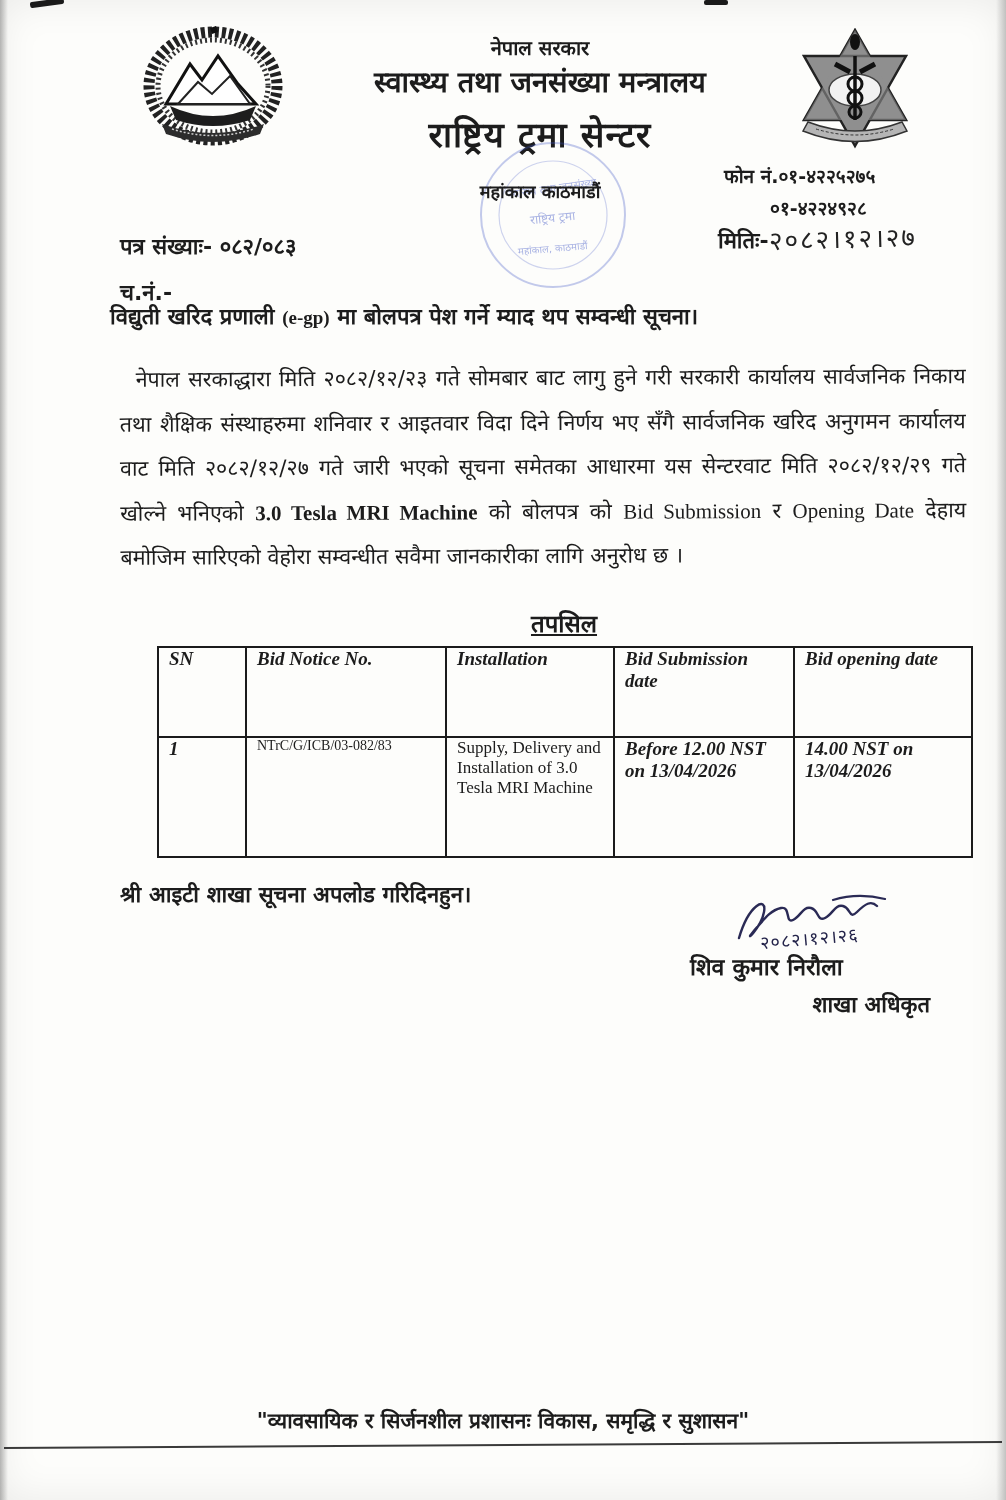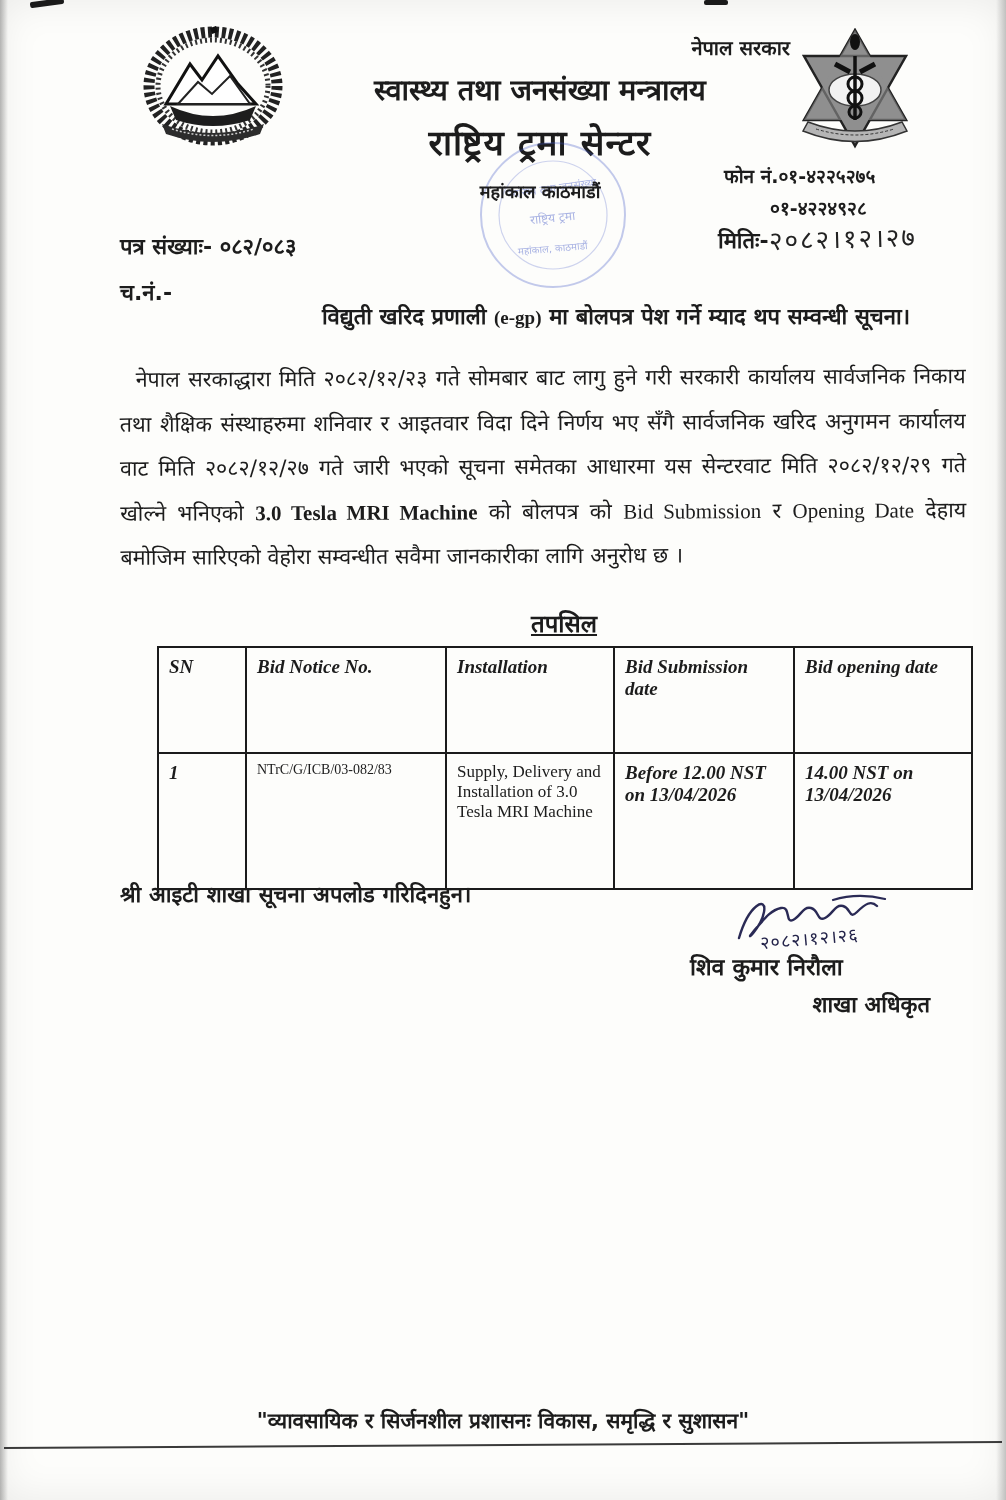--- a/index.html
+++ b/index.html
@@ -12,56 +12,56 @@
   .edge-shade-left{position:absolute;left:0;top:0;width:8px;height:100%;
     background:linear-gradient(to right,rgba(60,60,60,.35),rgba(0,0,0,0));}
   .edge-shade-right{position:absolute;right:0;top:0;width:10px;height:100%;
     background:linear-gradient(to left,rgba(80,80,80,.30),rgba(0,0,0,0));}
   .scan-mark{position:absolute;background:#1a1a1a;border-radius:2px;}
 
   .abs{position:absolute;}
 
   
   .head-center{left:290px;top:34px;width:500px;text-align:center;}
-  .gov-line{font-size:20px;font-weight:600;margin-bottom:8px;text-align:right;}
+  .gov-line{font-size:20px;font-weight:600;}
   .ministry-line{font-size:29px;font-weight:700;margin-bottom:10px;}
   .academy-line{font-size:19px;font-weight:600;margin-bottom:8px;}
-  .center-line{font-size:35px;font-weight:700;margin-bottom:14px;letter-spacing:1px;}
+  .center-line{font-size:35px;font-weight:700;margin-bottom:22px;letter-spacing:1px;}
   .address-line{font-size:18px;font-weight:700;position:relative;z-index:2;}
   .stamp{left:468px;top:130px;width:170px;height:170px;opacity:.55;z-index:1;}
 
   .phone-block{left:724px;top:160px;width:240px;font-size:19px;font-weight:600;line-height:1.7;}
   .phone-line2{padding-left:46px;}
 
   .ref-no{left:120px;top:230px;font-size:22px;font-weight:600;}
   .miti-line{left:718px;top:220px;font-size:22px;font-weight:600;white-space:nowrap;}
   .hand{display:inline-block;font-size:26px;font-weight:500;
     transform:rotate(-1.5deg);letter-spacing:2px;color:#232323;}
   .ch-no{left:120px;top:276px;font-size:22px;font-weight:600;text-align:right;}
 
-  .subject{left:110px;top:300px;width:800px;text-align:right;font-size:22px;font-weight:700;}
+  .subject{left:110px;top:300px;width:800px;text-align:left;font-size:22px;font-weight:700;}
   .subject .latin{font-family:"Liberation Serif",serif;font-size:19px;font-weight:700;}
 
   .body-par{
     left:120px;top:356px;width:846px;
     font-size:21.5px;line-height:2.07;text-align:justify;text-indent:16px;
     transform:rotate(-0.25deg);
   }
   .body-par .latin-bold{font-family:"Liberation Serif",serif;font-weight:700;font-size:21px;}
   .body-par .latin{font-family:"Liberation Serif",serif;font-size:21px;}
 
   .tapsil{left:158px;top:606px;width:812px;text-align:center;
     font-size:24px;font-weight:700;text-decoration:underline;}
 
   table.bid-table{
     left:157px;top:646px;width:814px;position:absolute;
     border-collapse:collapse;table-layout:fixed;
   }
   .bid-table th,.bid-table td{
-    border:2.5px solid #1b1b1b;vertical-align:top;padding:8px 10px;
+    border:2.5px solid #1b1b1b;vertical-align:top;padding:0 10px;
     font-family:"Liberation Serif",serif;text-align:left;
   }
   .bid-table th{height:88px;font-size:19px;font-style:italic;font-weight:700;}
   .bid-table td{height:118px;}
   .cell-italic{font-size:19px;font-style:italic;font-weight:700;}
   .cell-plain{font-family:"DejaVu Sans",sans-serif;font-size:14px;font-stretch:condensed;}
   .cell-part{font-family:"DejaVu Sans",sans-serif;font-size:17px;}
 
   .closing{left:120px;top:878px;font-size:22px;font-weight:600;}
 

